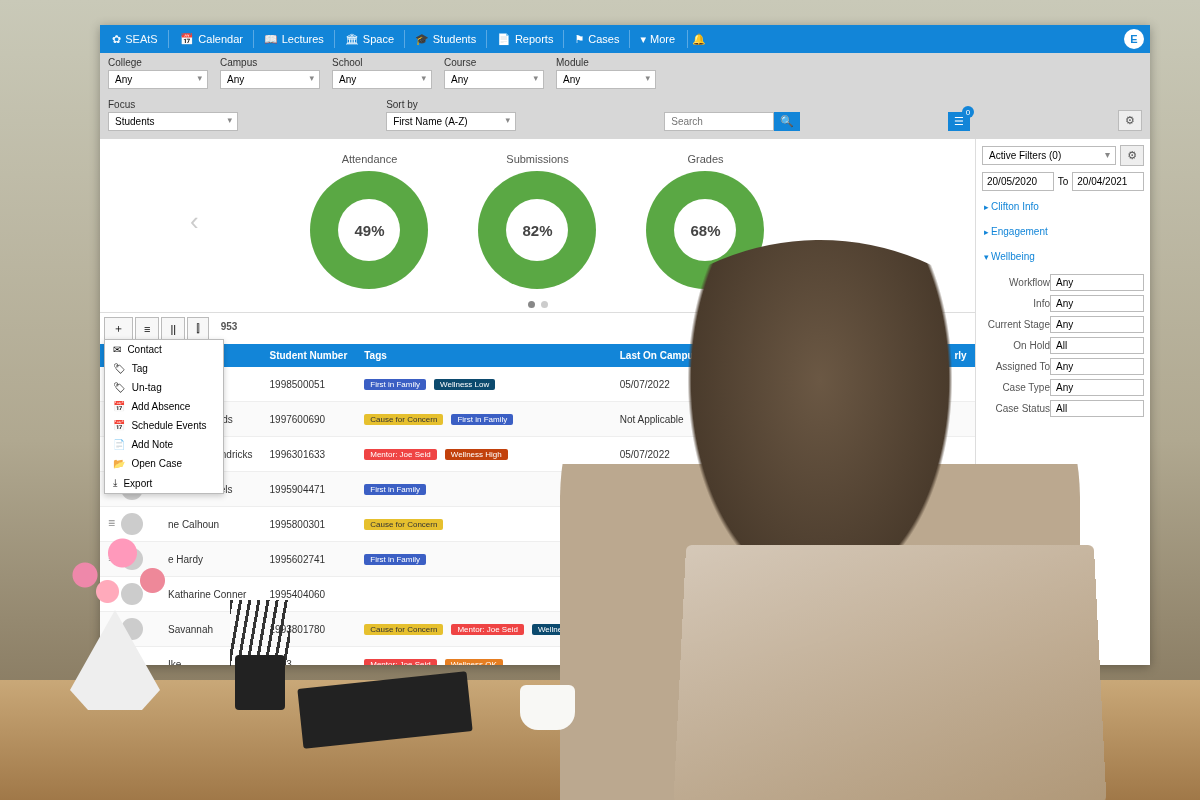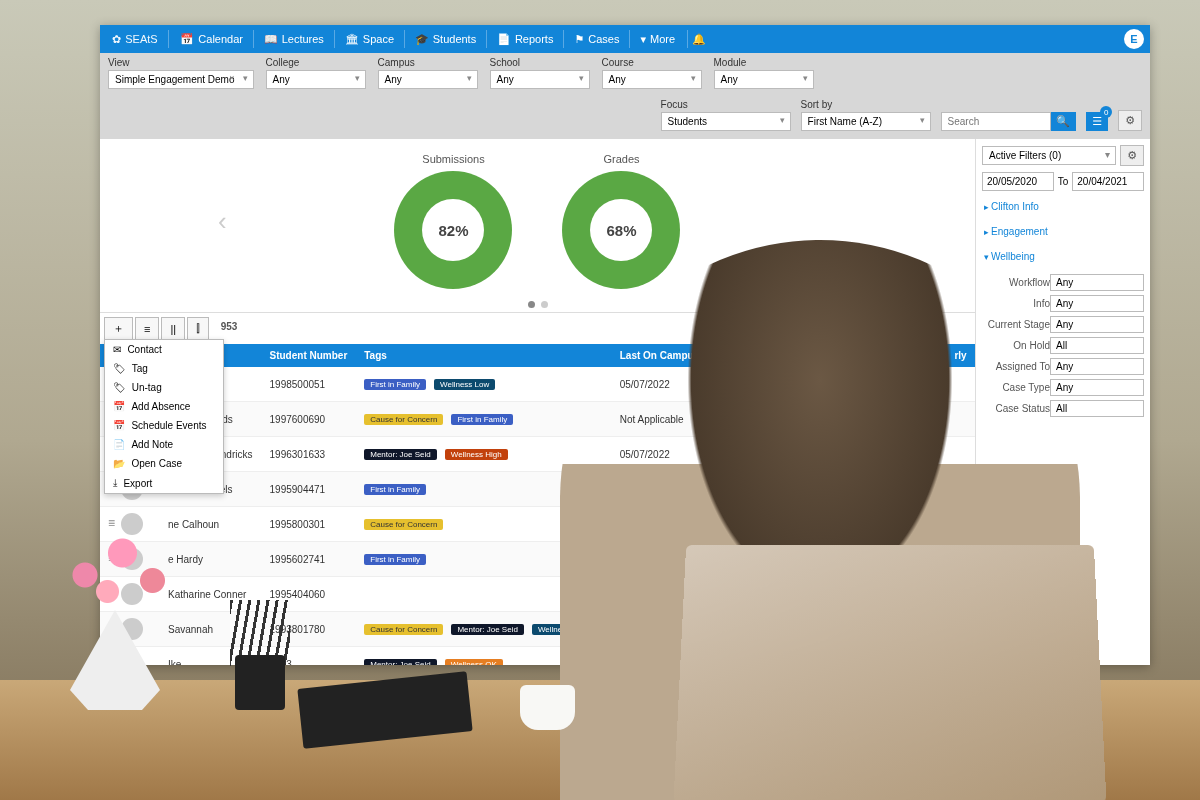--- a/index.html
+++ b/index.html
@@ -12,21 +12,21 @@
 .topbar .nav{display:flex;align-items:center;gap:2px}
 .topbar .nav .item{display:flex;align-items:center;gap:4px;padding:4px 8px;color:#fff;cursor:pointer;font-size:11px}
 .topbar .spacer{flex:1}
 .topbar .userchip{width:20px;height:20px;border-radius:50%;background:#fff;color:#1285d8;display:flex;align-items:center;justify-content:center;font-size:11px;font-weight:bold}
 .filters{background:#d7d7d7;padding:4px 8px 8px;display:flex;flex-wrap:wrap;gap:10px 12px}
 .filters .f{display:flex;flex-direction:column;gap:2px}
 .filters .f label{font-size:10px;color:#333}
 .filters .f .sel{background:#fff;border:1px solid #bbb;padding:3px 18px 3px 6px;font-size:10px;position:relative;min-width:100px}
 .filters .f .sel::after{content:'▾';position:absolute;right:5px;top:2px;color:#888;font-size:9px}
 .filters .f .sel .x{position:absolute;right:18px;top:2px;color:#888;font-size:9px}
-.filters .row2{width:100%;display:flex;gap:10px;justify-content:flex-end;align-items:flex-end}
+.filters .row2{width:100%;display:flex;justify-content:space-between;align-items:flex-end}
 .searchbar{display:flex;align-items:center}
 .searchbar input{border:1px solid #bbb;padding:3px 6px;font-size:10px;width:110px}
 .iconbtn{background:#1285d8;color:#fff;border:none;padding:3px 6px;font-size:11px;cursor:pointer}
 .graybtn{background:#eee;border:1px solid #bbb;padding:3px 6px;font-size:11px;cursor:pointer;color:#555}
 .badge0{position:relative}
 .badge0::after{content:'0';position:absolute;top:-6px;right:-4px;background:#1285d8;color:#fff;border-radius:50%;width:12px;height:12px;font-size:8px;display:flex;align-items:center;justify-content:center}
 .content{flex:1;display:flex;overflow:hidden}
 .main{flex:1;display:flex;flex-direction:column;overflow:hidden}
 .sidebar{width:175px;border-left:1px solid #ddd;padding:6px;display:flex;flex-direction:column;gap:6px;font-size:10px}
 .sidebar .af{display:flex;align-items:center}
@@ -55,21 +55,21 @@
 .dropdown .mi{padding:4px 8px;font-size:10px;display:flex;align-items:center;gap:6px;cursor:pointer}
 .tablewrap{flex:1;overflow:auto}
 table{width:100%;border-collapse:collapse;font-size:10px}
 thead{background:#1285d8;color:#fff}
 thead th{padding:6px 8px;text-align:left;font-weight:bold}
 tbody td{padding:6px 8px;border-bottom:1px solid #eee;color:#333;vertical-align:middle}
 tbody tr:nth-child(even){background:#fafafa}
 .avatar{width:22px;height:22px;border-radius:50%;background:#ccc;display:inline-block;vertical-align:middle}
 .hamb{display:inline-block;color:#888;font-size:12px;padding-right:6px}
 .tag{display:inline-block;padding:1px 6px;border-radius:2px;font-size:8px;color:#fff;margin-right:8px}
-.tag.purple{background:#0f172a}
+.tag.purple{background:#ef4444}
 .tag.red{background:#0c4a6e}
 .tag.yellow{background:#e6c02e;color:#333}
 .tag.blue{background:#3b5fc4}
 .tag.green{background:#c2410c}
 .tag.orange{background:#e67e22}
 .count{padding:4px 10px;font-size:10px;color:#555;font-weight:bold}
 
 .fg{position:absolute;pointer-events:none}
 .person{right:120px;bottom:0;width:520px;height:560px;background:radial-gradient(ellipse at 50% 25%,#6b5844 0%,#4a3b2c 35%,transparent 36%),linear-gradient(180deg,transparent 0 40%,#bba88f 40% 100%);border-top-left-radius:260px;border-top-right-radius:260px}
 .laptop{right:100px;bottom:0;width:420px;height:260px;background:linear-gradient(160deg,#d5c8b8,#b09878);transform:perspective(600px) rotateX(8deg);border-radius:6px}
@@ -132,24 +132,20 @@
         </div>
       </div>
     <div class="divider"></div>
     <div class="item"><span>🔔</span></div>
     <div class="spacer"></div>
     <div class="userchip">E</div>
   </div>
 
   <div class="filters">
     <div class="f">
-      <label>View</label>
-      <div class="sel"><span>Simple Engagement Demo</span><span class="x">×</span></div>
-    </div>
-    <div class="f">
         <label>College</label>
         <div class="sel">Any</div>
       </div>
     <div class="f">
         <label>Campus</label>
         <div class="sel">Any</div>
       </div>
     <div class="f">
         <label>School</label>
         <div class="sel">Any</div>
@@ -179,20 +175,26 @@
       <button class="iconbtn badge0"><span>☰</span></button>
       <button class="graybtn"><span>⚙</span></button>
     </div>
   </div>
 
   <div class="content">
     <div class="main">
       <div class="charts">
         <div class="chevron">‹</div>
         <div id="donuts" style="display:flex;gap:50px">
+            <div class="donutwrap">
+              <div class="title">Attendance</div>
+              <div class="donut" style="border-radius:50%;background:conic-gradient(#5aa844 0deg 360deg,#e6c02e 176.4deg 360deg,#c0392b 198deg 360deg)">
+                <div class="hole">49%</div>
+              </div>
+            </div>
             <div class="donutwrap">
               <div class="title">Submissions</div>
               <div class="donut" style="border-radius:50%;background:conic-gradient(#5aa844 0deg 360deg,#e6c02e 295.2deg 360deg,#c0392b 331.2deg 360deg)">
                 <div class="hole">82%</div>
               </div>
             </div>
             <div class="donutwrap">
               <div class="title">Grades</div>
               <div class="donut" style="border-radius:50%;background:conic-gradient(#5aa844 0deg 360deg,#e6c02e 244.8deg 360deg,#c0392b 270deg 360deg)">
                 <div class="hole">68%</div>

